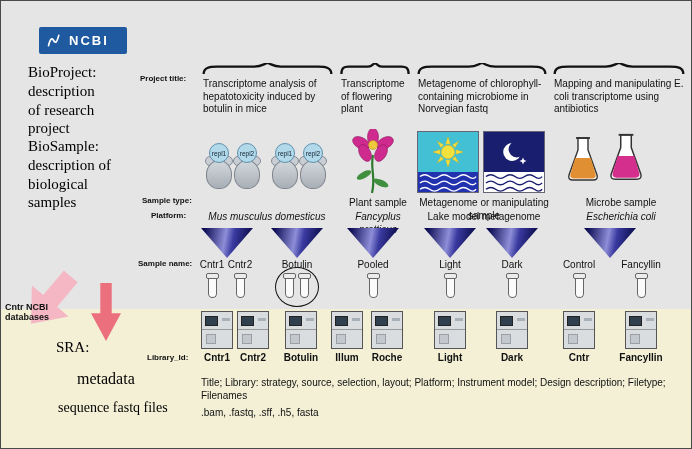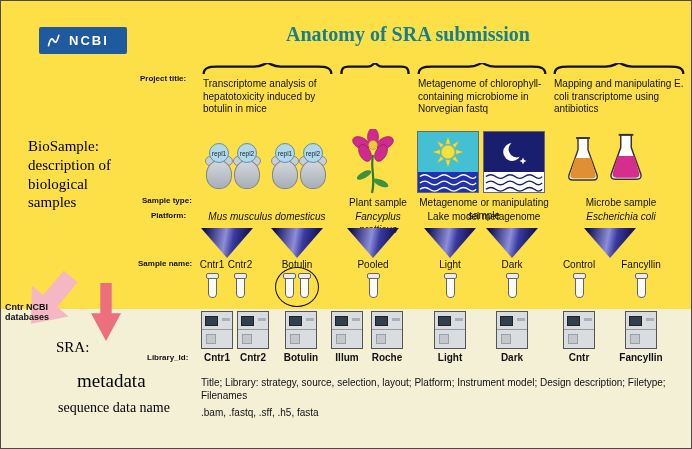--- a/index.html
+++ b/index.html
@@ -1,17 +1,17 @@
 <!DOCTYPE html>
 <html><head>
 <meta charset="utf-8">
 <style>
   * { margin:0; padding:0; box-sizing:border-box; }
   body { font-family:"Liberation Sans", sans-serif; background:#fff; }
-  #stage { position:relative; width:692px; height:449px; background:#fde047; overflow:hidden; border:1px solid #4a4a4a; }
+  #stage { position:relative; width:692px; height:449px; background:#e5e5e5; overflow:hidden; border:1px solid #4a4a4a; }
   #bg-bottom { position:absolute; left:0; top:308px; width:692px; height:141px; background:#f3f0d6; }
 
   .logo { position:absolute; left:38px; top:26px; width:88px; height:27px; background:#1f5aa0; border-radius:2px; display:flex; align-items:center; padding-left:7px; }
   .logo-text { color:#fff; font-weight:bold; font-size:13px; letter-spacing:2px; margin-left:6px; }
   .main-title { position:absolute; left:240px; top:22px; width:334px; text-align:center; font-family:"Liberation Serif", serif; font-weight:bold; font-size:20px; color:#157f8e; }
 
   .big-label { position:absolute; font-family:"Liberation Serif", serif; font-size:15px; color:#000; line-height:1.25; white-space:pre-line; }
   .row-label { position:absolute; font-size:8px; font-weight:bold; color:#111; }
   .small { position:absolute; font-size:10px; color:#111; line-height:1.25; }
   .center { text-align:center; }
@@ -64,22 +64,25 @@
 
 <div id="stage">
   <div id="bg-bottom"></div>
 
   <div class="logo">
     <svg viewBox="0 0 20 20" width="17" height="17">
       <path d="M3 16 C5 8 7 6 9 10 C11 14 13 12 15 4" stroke="#fff" stroke-width="2" fill="none" stroke-linecap="round"></path>
     </svg>
     <span class="logo-text">NCBI</span>
   </div>
-  <div class="main-title">Anatomy of SRA submission</div>
-
+
+  <div class="big-label" style="left:27px;top:62px;width:120px">BioProject:
+description
+of research
+project</div>
   <div class="big-label" style="left:27px;top:136px;width:120px">BioSample:
 description of
 biological
 samples</div>
 
   <div class="brace" style="left:200px;top:62px;width:133px">
     <svg viewBox="0 0 100 12" preserveAspectRatio="none">
         <path d="M2 12 C2 5 6 4 12 4 L40 4 C46 4 47 1 50 0 C53 1 54 4 60 4 L88 4 C94 4 98 5 98 12" fill="none" stroke="#111" stroke-width="2.3" vector-effect="non-scaling-stroke"></path>
       </svg>
   </div>
@@ -99,20 +102,21 @@
       </svg>
   </div>
 
   <div class="row-label" style="left:139px;top:73px">Project title:</div>
   <div class="row-label" style="left:141px;top:195px">Sample type:</div>
   <div class="row-label" style="left:150px;top:210px">Platform:</div>
   <div class="row-label" style="left:137px;top:258px">Sample name:</div>
   <div class="row-label" style="left:146px;top:352px">Library_Id:</div>
 
   <div class="small" style="left:202px;top:77px;width:128px">Transcriptome analysis of hepatotoxicity induced by botulin in mice</div>
+  <div class="small" style="left:340px;top:77px;width:74px">Transcriptome of flowering plant</div>
   <div class="small" style="left:417px;top:77px;width:132px">Metagenome of chlorophyll-containing microbiome in Norvegian fastq</div>
   <div class="small" style="left:553px;top:77px;width:134px">Mapping and manipulating E. coli transcriptome using antibiotics</div>
 
   <div class="mice">
     <div class="mouse" style="left:2px;top:8px">
       <div class="ear ear-l"></div>
         <div class="ear ear-r"></div>
       <div class="mouse-body"></div>
       <div class="repl-badge">repl1</div>
     </div>
@@ -333,15 +337,15 @@
 
   <div class="small" style="left:200px;top:376px;width:486px">Title; Library: strategy, source, selection, layout; Platform; Instrument model; Design description; Filetype; Filenames</div>
   <div class="small" style="left:200px;top:406px;width:300px">.bam, .fastq, .sff, .h5, fasta</div>
 
   <div class="arrow" style="left:26px;top:268px;width:48px;height:62px;background:#f4b7c3;transform:rotate(40deg)"></div>
   <div class="arrow" style="left:90px;top:282px;width:30px;height:58px;background:#ec6f7d"></div>
 
   <div class="row-label" style="left:4px;top:301px;width:62px;font-size:9px;white-space:pre-line">Cntr NCBI
 databases</div>
   <div class="big-label" style="left:55px;top:337px">SRA:</div>
-  <div class="big-label" style="left:76px;top:368px;font-size:19px">metadata</div>
-  <div class="big-label" style="left:57px;top:398px;font-size:14px">sequence data name</div>
+  <div class="big-label" style="left:76px;top:368px;font-size:16px">metadata</div>
+  <div class="big-label" style="left:57px;top:398px;font-size:14px">sequence fastq files</div>
 </div>
 
 </body></html>

